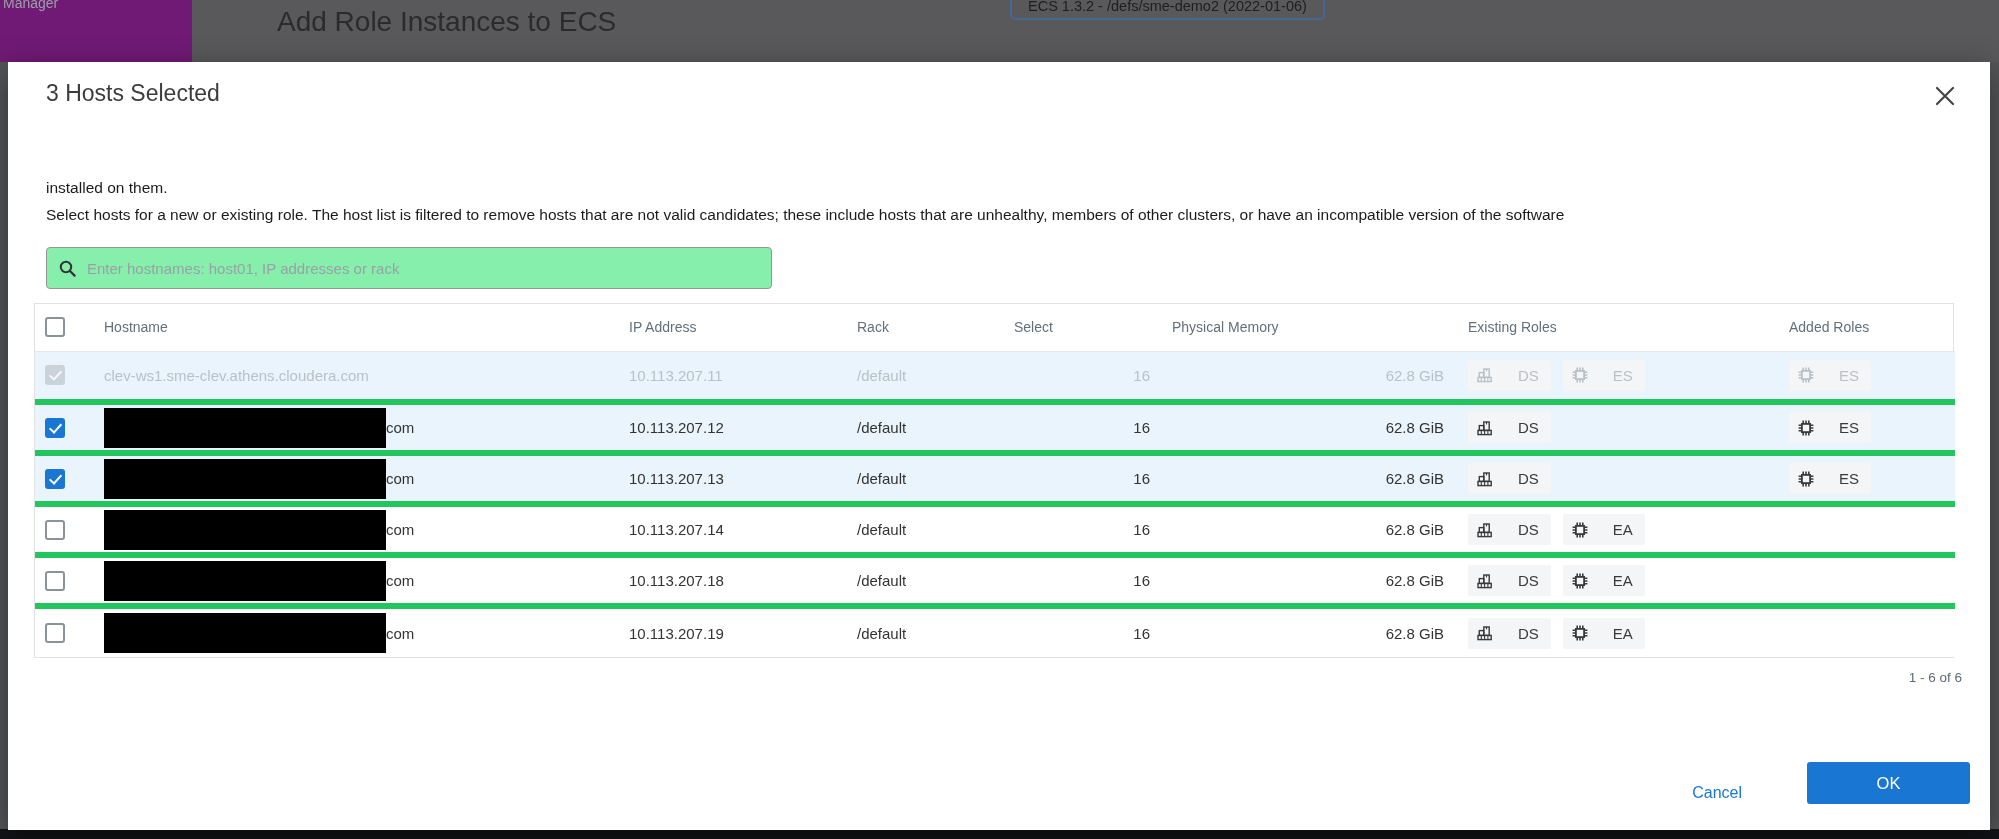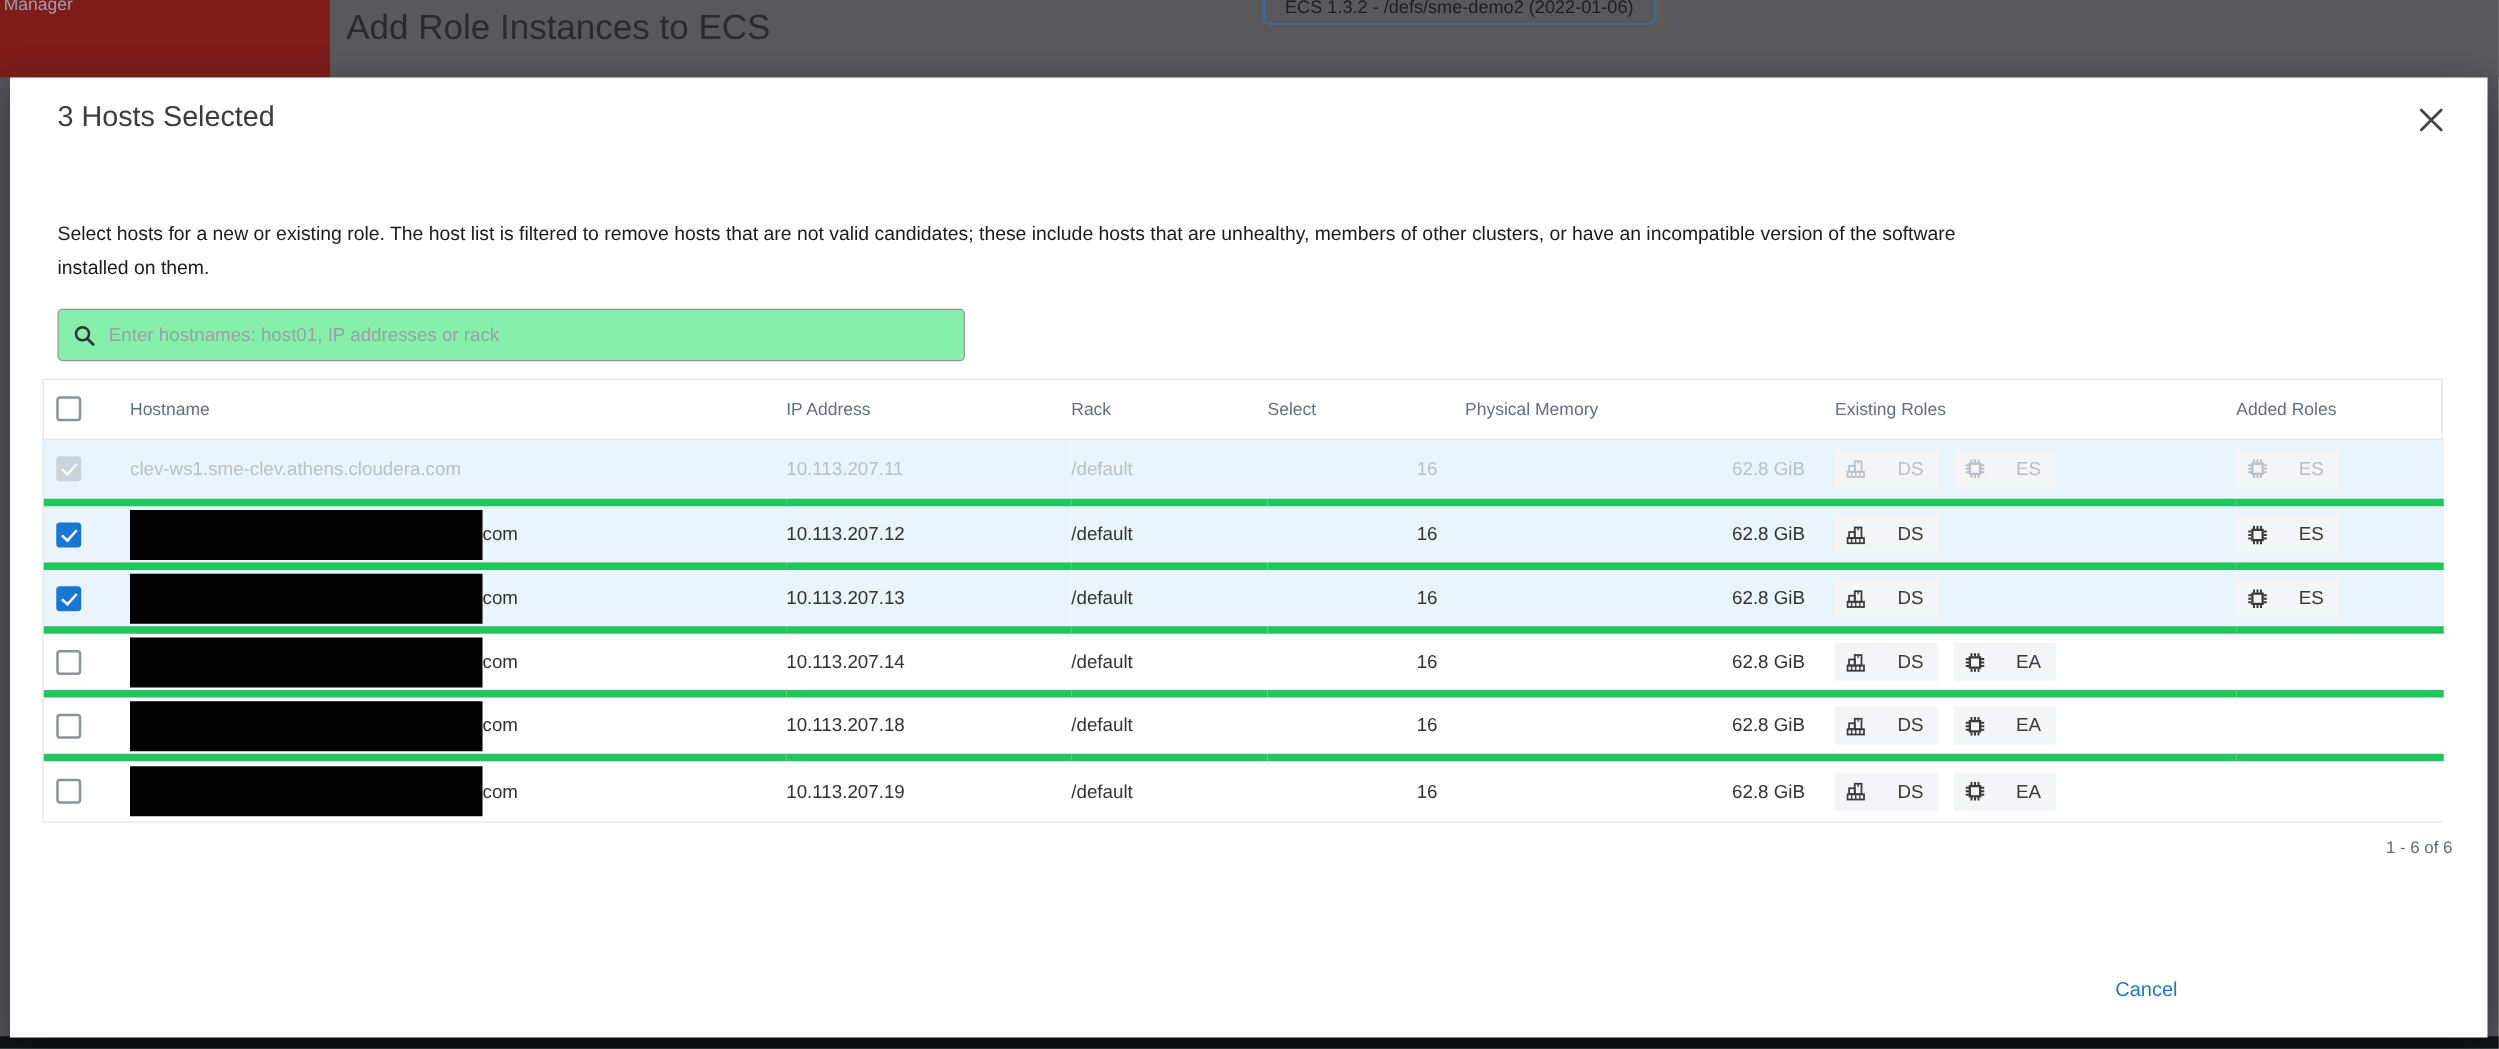--- a/index.html
+++ b/index.html
@@ -6,21 +6,21 @@
   html,body { margin:0; padding:0; }
   body {
     width:1999px; height:839px; position:relative; overflow:hidden;
     background:#545557;
     font-family:"Liberation Sans","DejaVu Sans",sans-serif;
     -webkit-font-smoothing:antialiased;
   }
 
   
   .topbar { position:absolute; top:0; left:0; width:100%; height:62px; background:#59595c; }
-  .sidebar { position:absolute; top:0; left:0; width:264px; height:62px; background:#7f1d1d; overflow:hidden; }
+  .sidebar { position:absolute; top:0; left:0; width:192px; height:62px; background:#701a75; overflow:hidden; }
   .sidebar span { position:absolute; top:-5px; left:3px; font-size:14px; color:#9aa1a8; }
   .bg-title { position:absolute; left:277px; top:6px; font-size:28px; color:#2b2b2d; white-space:nowrap; }
   .cluster-badge {
     position:absolute; left:1010px; top:-12px; height:32px; padding:8px 16px 0;
     border:2px solid #44688f; border-radius:5px; font-size:14.5px; color:#1e1e1e; white-space:nowrap;
   }
   .bottom-band { position:absolute; left:0; bottom:0; width:100%; height:10px; background:#121316; }
 
   
   .modal {
@@ -103,22 +103,22 @@
 
 <div class="modal">
   <div class="modal-title">3 Hosts Selected</div>
   <button class="close-btn" aria-label="close">
     <svg width="24" height="24" viewBox="0 0 24 24">
         <path d="M4 4 L20 20 M20 4 L4 20" stroke="#454545" stroke-width="2.2" fill="none" stroke-linecap="round"></path>
       </svg>
   </button>
 
   <div class="desc">
+    <div>installed on them.</div>
     <div>Select hosts for a new or existing role. The host list is filtered to remove hosts that are not valid candidates; these include hosts that are unhealthy, members of other clusters, or have an incompatible version of the software</div>
-    <div>installed on them.</div>
   </div>
 
   <div class="searchbox">
     <span class="ricon">
       <svg width="17" height="17" viewBox="0 0 17 17">
           <circle cx="7" cy="7" r="5.2" fill="none" stroke="#333" stroke-width="2"></circle>
           <path d="M11 11 L15.6 15.6" stroke="#333" stroke-width="2.2" stroke-linecap="round"></path>
         </svg>
     </span>
     <input placeholder="Enter hostnames: host01, IP addresses or rack" style="">
@@ -374,13 +374,14 @@
               </span></td>
     <td></td>
   </tr>
         </tbody>
     </table>
   </div>
 
   <div class="pagination">1 - 6 of 6</div>
 
   <button class="cancel-btn">Cancel</button>
+  <button class="ok-btn">OK</button>
 </div>
 
 </body></html>

